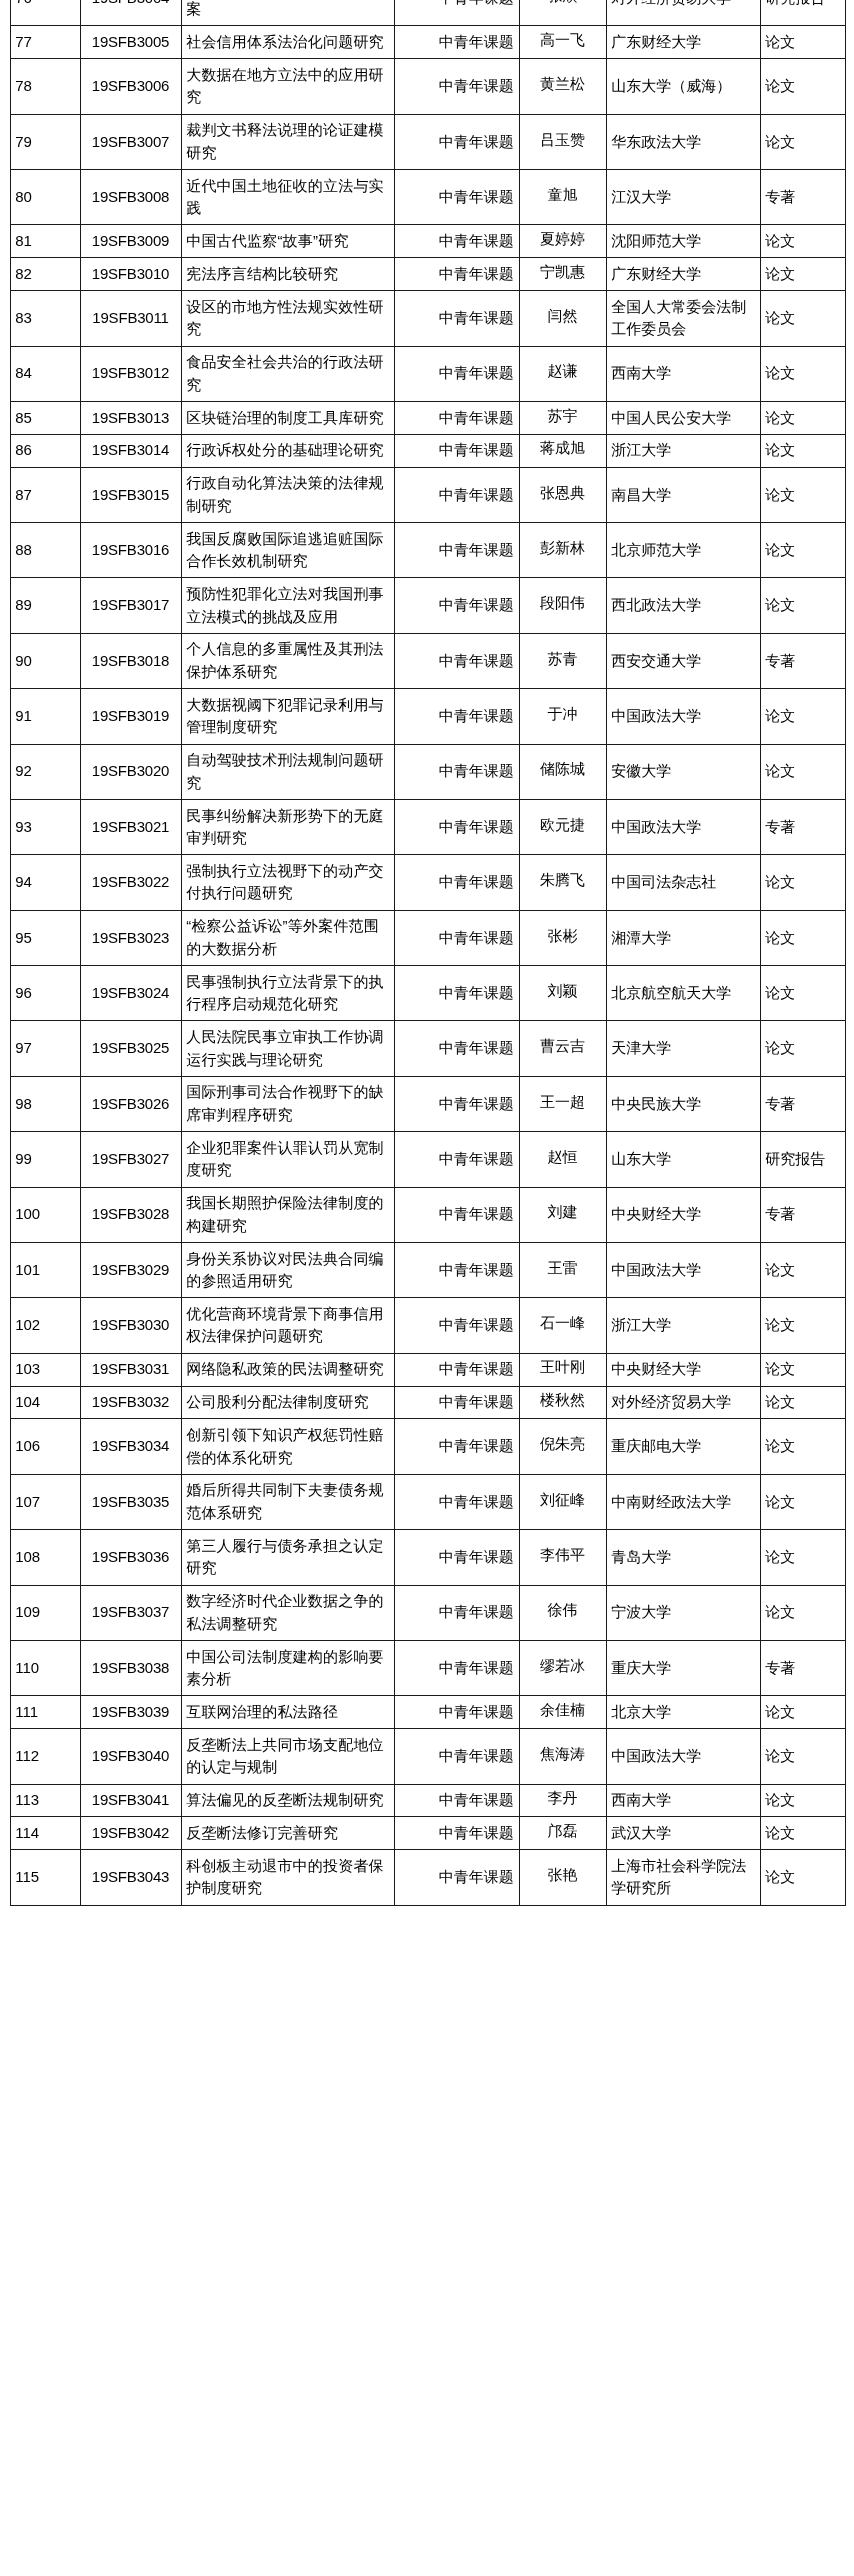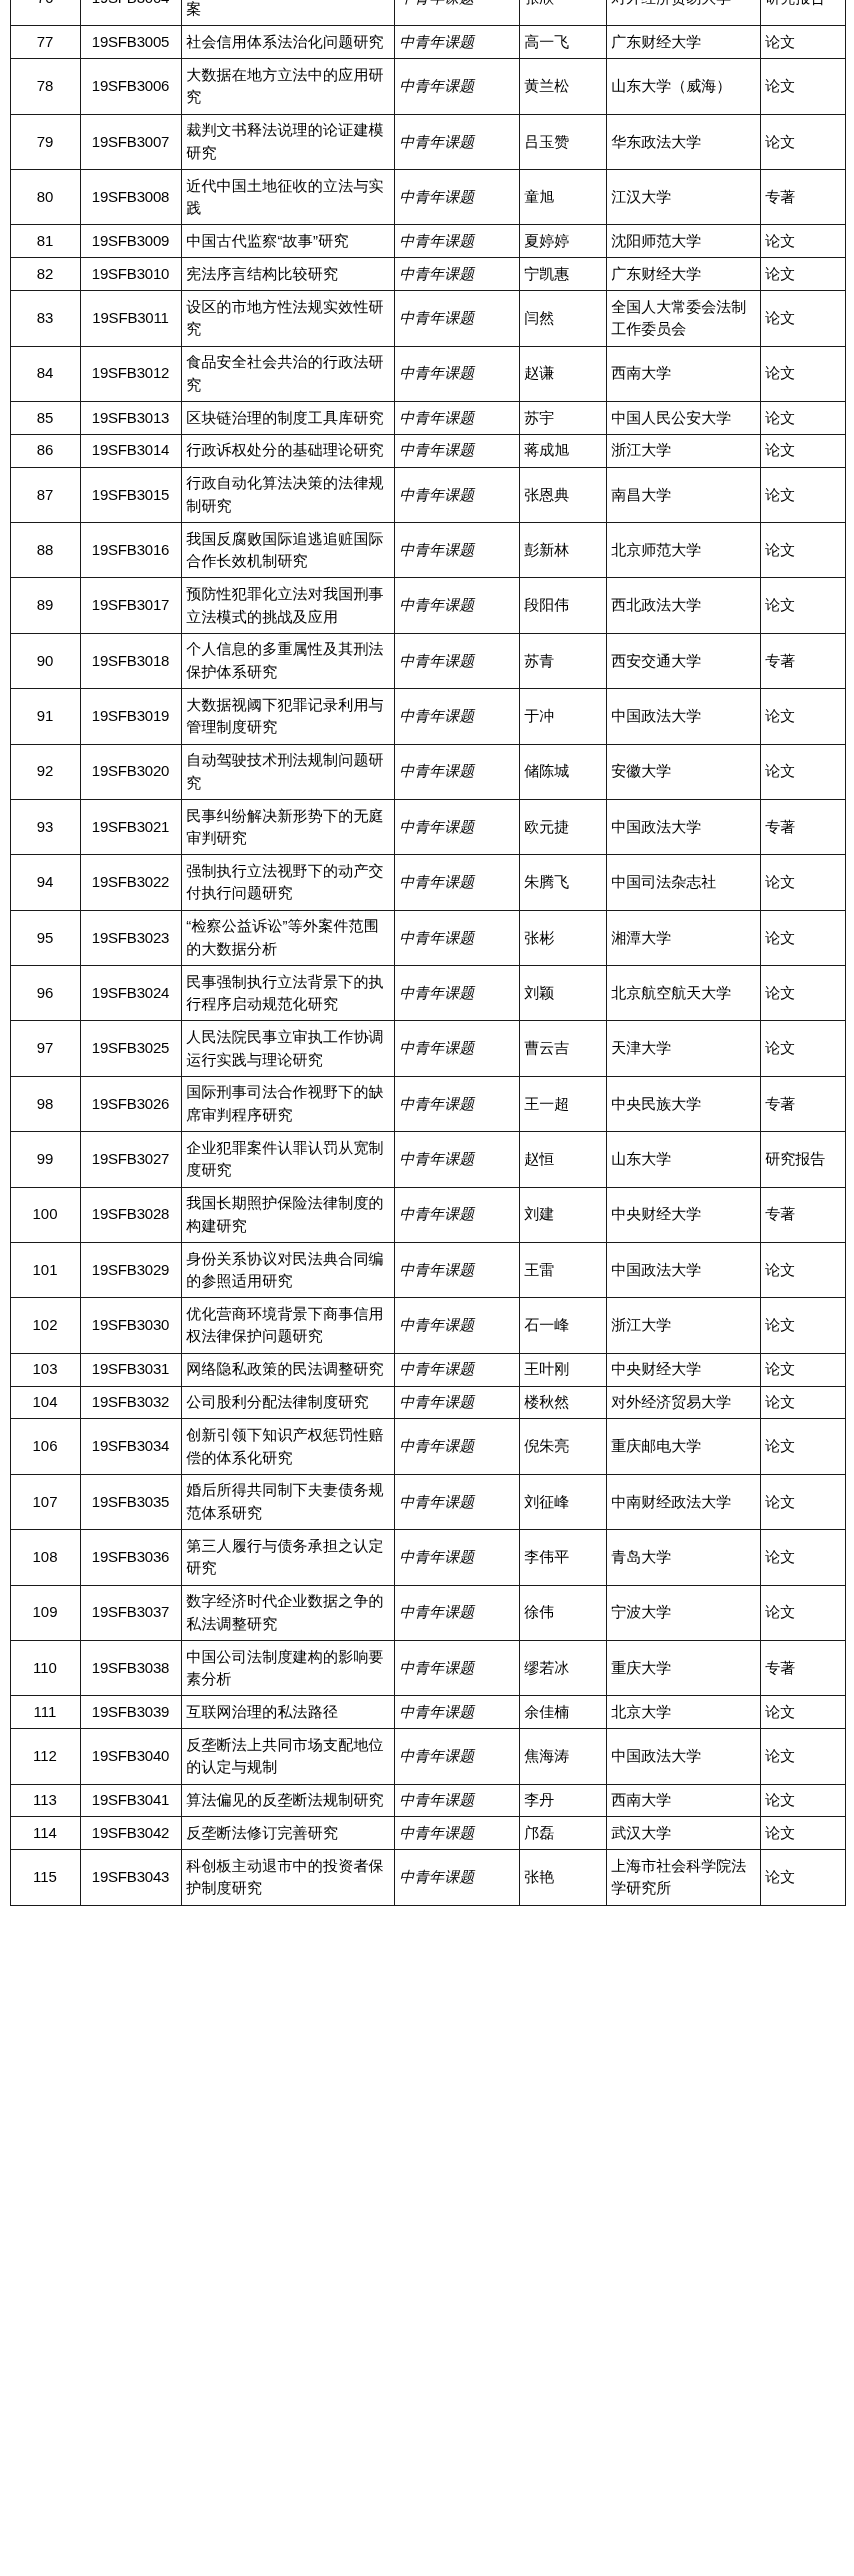--- a/index.html
+++ b/index.html
@@ -45,43 +45,42 @@
   
   col.c-seq   { width: 70px; }
   col.c-code  { width: 101px; }
   col.c-title { width: 213px; }
   col.c-type  { width: 125px; }
   col.c-person{ width: 87px; }
   col.c-org   { width: 154px; }
   col.c-form  { width: 85px; }
 
   td.seq {
-    text-align: center;
     font-size: 16px;
     letter-spacing: 0px;
   }
   td.code {
     text-align: center;
     font-size: 16px;
     letter-spacing: -0.2px;
     word-break: break-all;
   }
   td.title {
     text-align: left;
     font-size: 16px;
     letter-spacing: 0.2px;
   }
   td.type {
-    text-align: left;
-    font-size: 16px;
-    font-style: italic;
+    text-align: right;
+    font-size: 16px;
   }
   td.person {
-    text-align: left;
-    font-size: 16px;
+    text-align: center;
+    font-size: 16px;
+    font-family: Liberation Mono, monospace;
   }
   td.org {
     text-align: left;
     font-size: 16px;
     padding-left: 6.3px;
   }
   td.form {
     text-align: left;
     font-size: 16px;
   }

